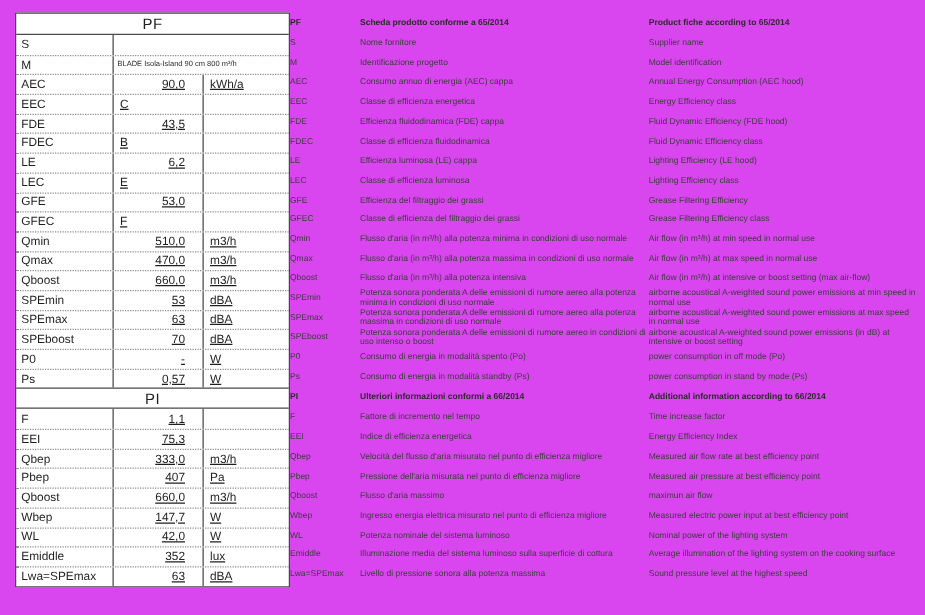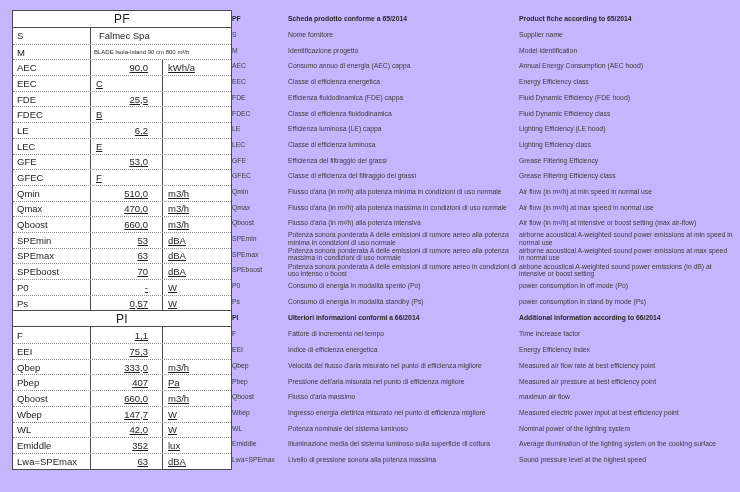--- a/index.html
+++ b/index.html
@@ -1,19 +1,19 @@
 <!DOCTYPE html>
 <html><head>
 <meta charset="utf-8">
 <style>
   html,body{margin:0;padding:0;background:#ffffff;}
   .page{
     position:relative;
     width:740px;height:492px;
-    background:#c4b5fd;
+    background:#d946ef;
     font-family:"Liberation Sans","DejaVu Sans",sans-serif;
     color:#222;
     overflow:hidden;
   }
   
   .spec-table{
     position:absolute;left:12px;top:10px;width:220px;
     border:1px solid #4a4a4a;
     box-sizing:border-box;
     background:#fff;
@@ -61,39 +61,38 @@
 </head>
 <body>
 
 <div class="page">
   <div class="spec-table">
       <div class="t-row sec">
         <div class="t-sec-label">PF</div>
       </div>
       <div class="t-row">
         <div class="t-code">S</div>
-        <div class="t-merged">Falmec Spa</div>
       </div>
       <div class="t-row">
         <div class="t-code">M</div>
         <div class="t-merged small">BLADE Isola-Island 90 cm 800 m³/h</div>
       </div>
       <div class="t-row">
         <div class="t-code">AEC</div>
         <div class="t-val v-right">90,0</div>
         <div class="t-unit">kWh/a</div>
       </div>
       <div class="t-row">
         <div class="t-code">EEC</div>
         <div class="t-val v-left">C</div>
         <div class="t-unit"></div>
       </div>
       <div class="t-row">
         <div class="t-code">FDE</div>
-        <div class="t-val v-right">25,5</div>
+        <div class="t-val v-right">43,5</div>
         <div class="t-unit"></div>
       </div>
       <div class="t-row">
         <div class="t-code">FDEC</div>
         <div class="t-val v-left">B</div>
         <div class="t-unit"></div>
       </div>
       <div class="t-row">
         <div class="t-code">LE</div>
         <div class="t-val v-right">6,2</div>

